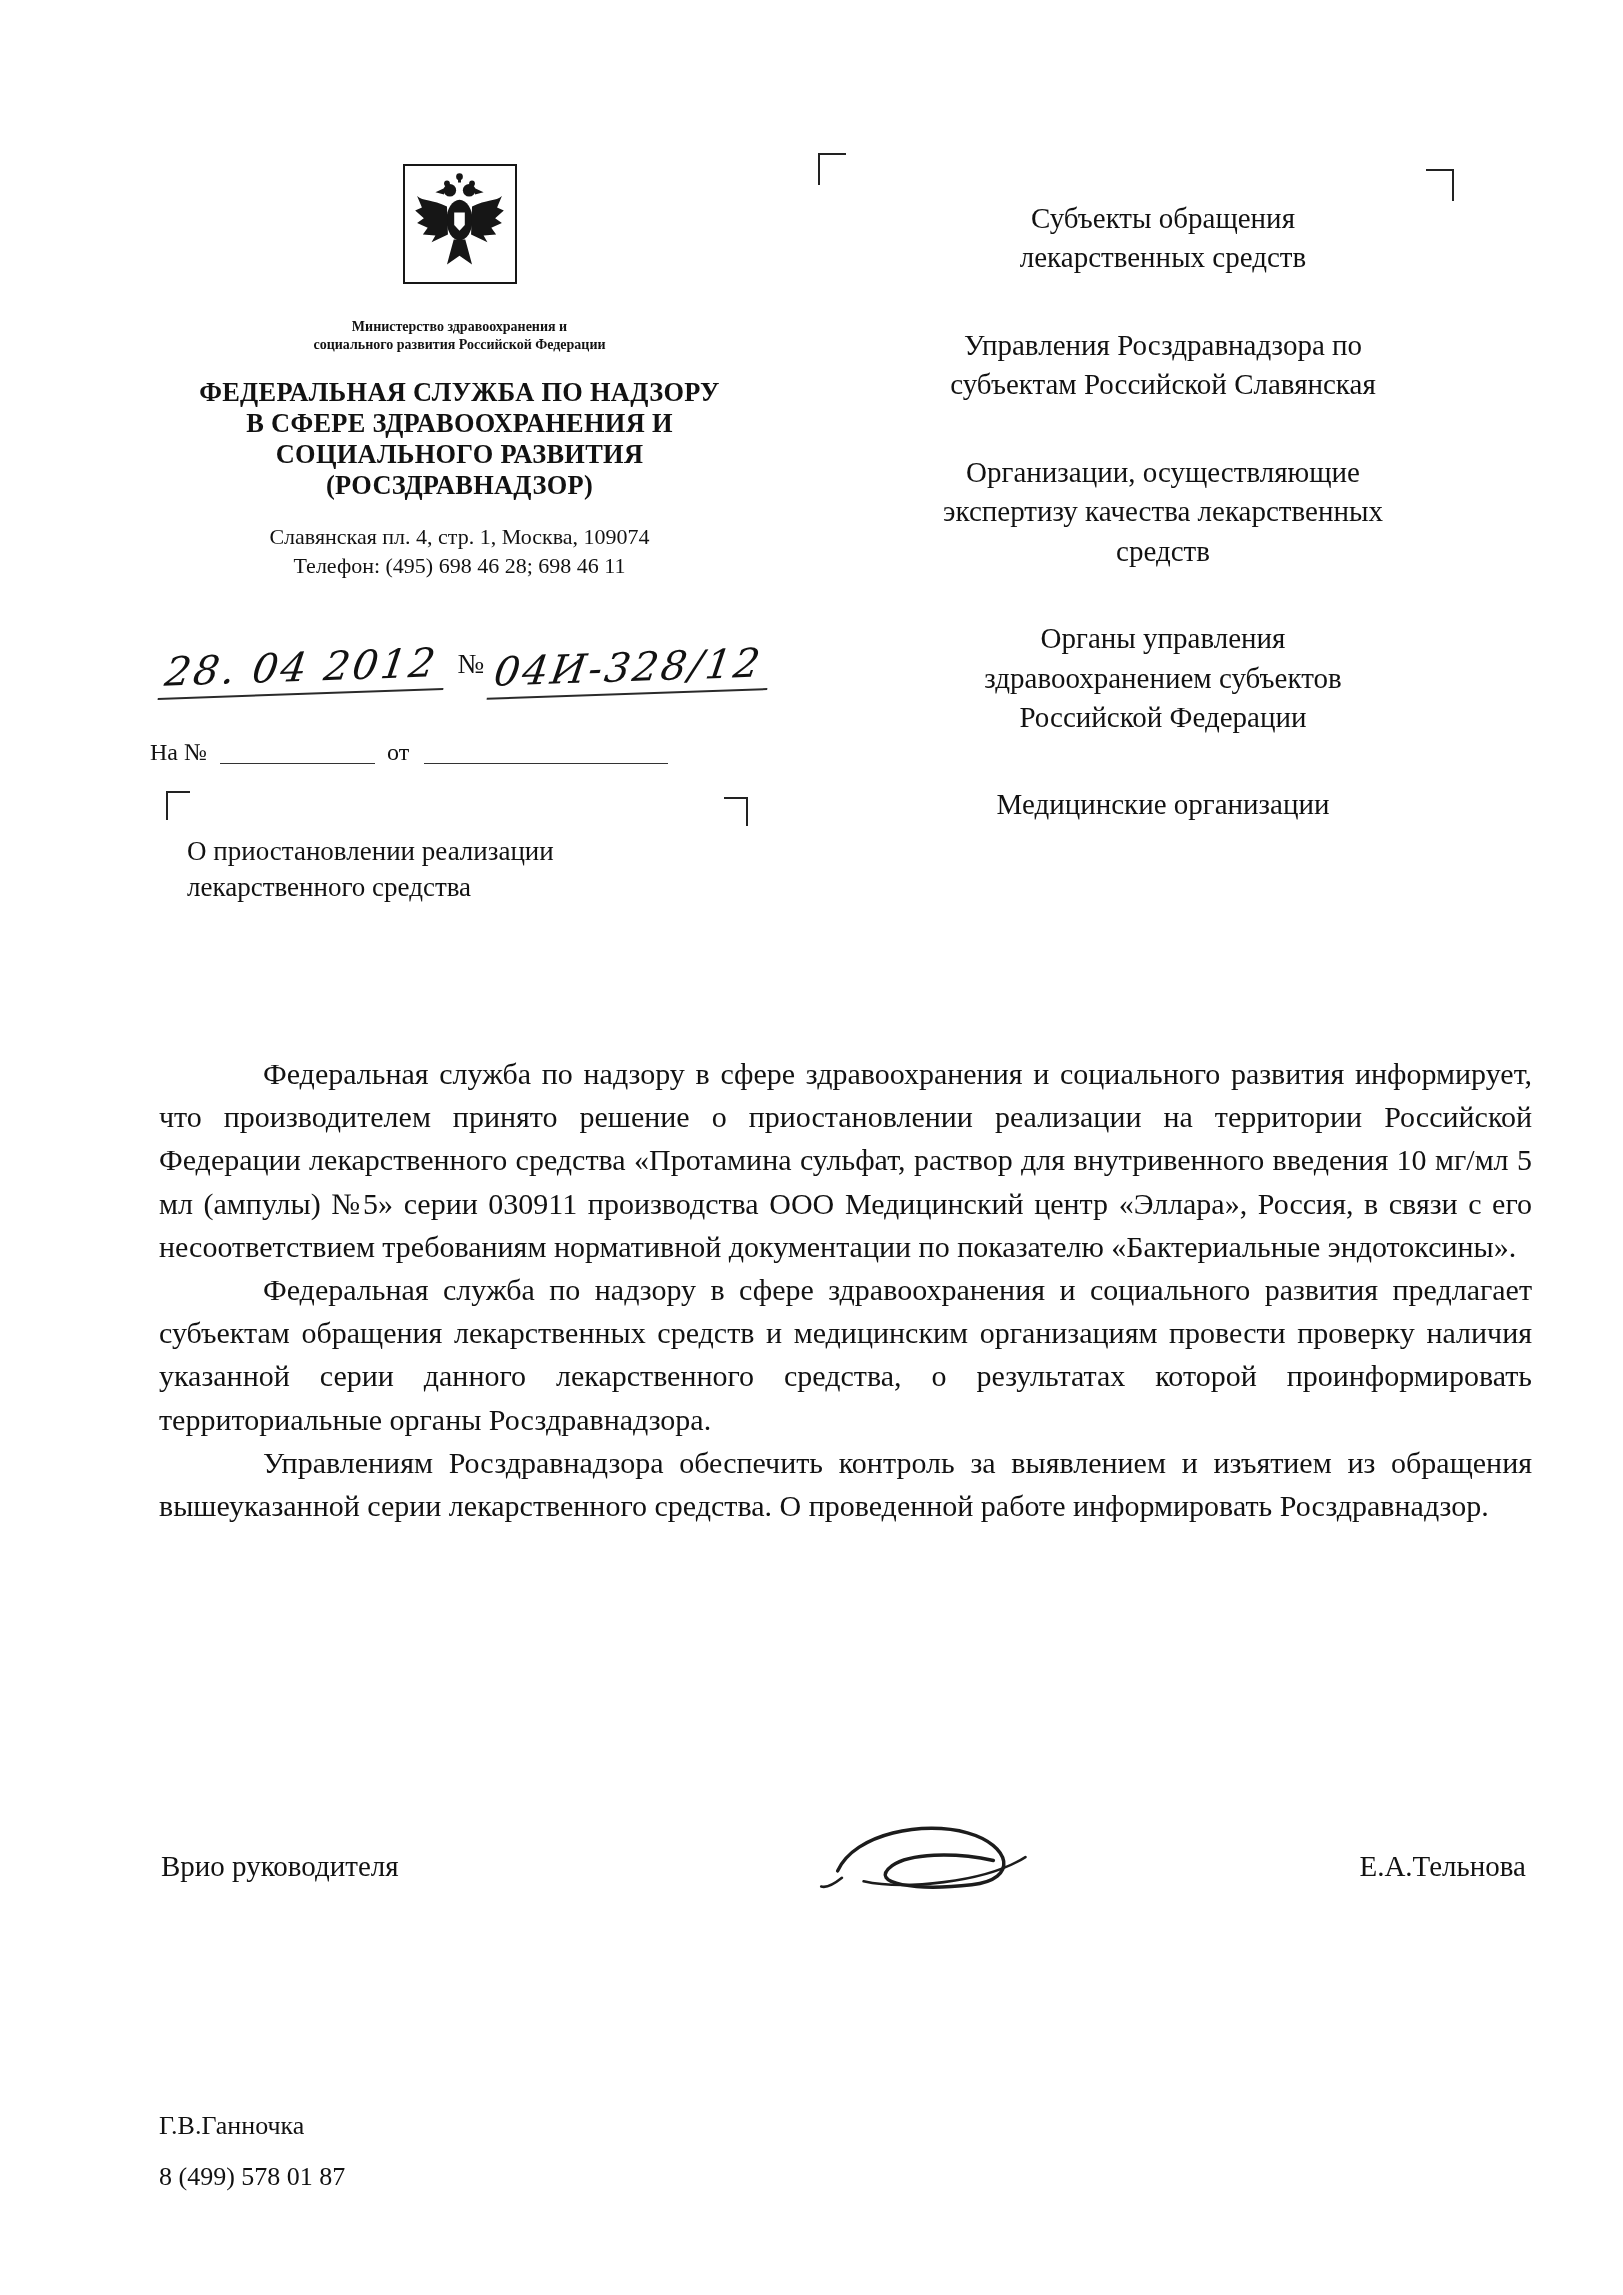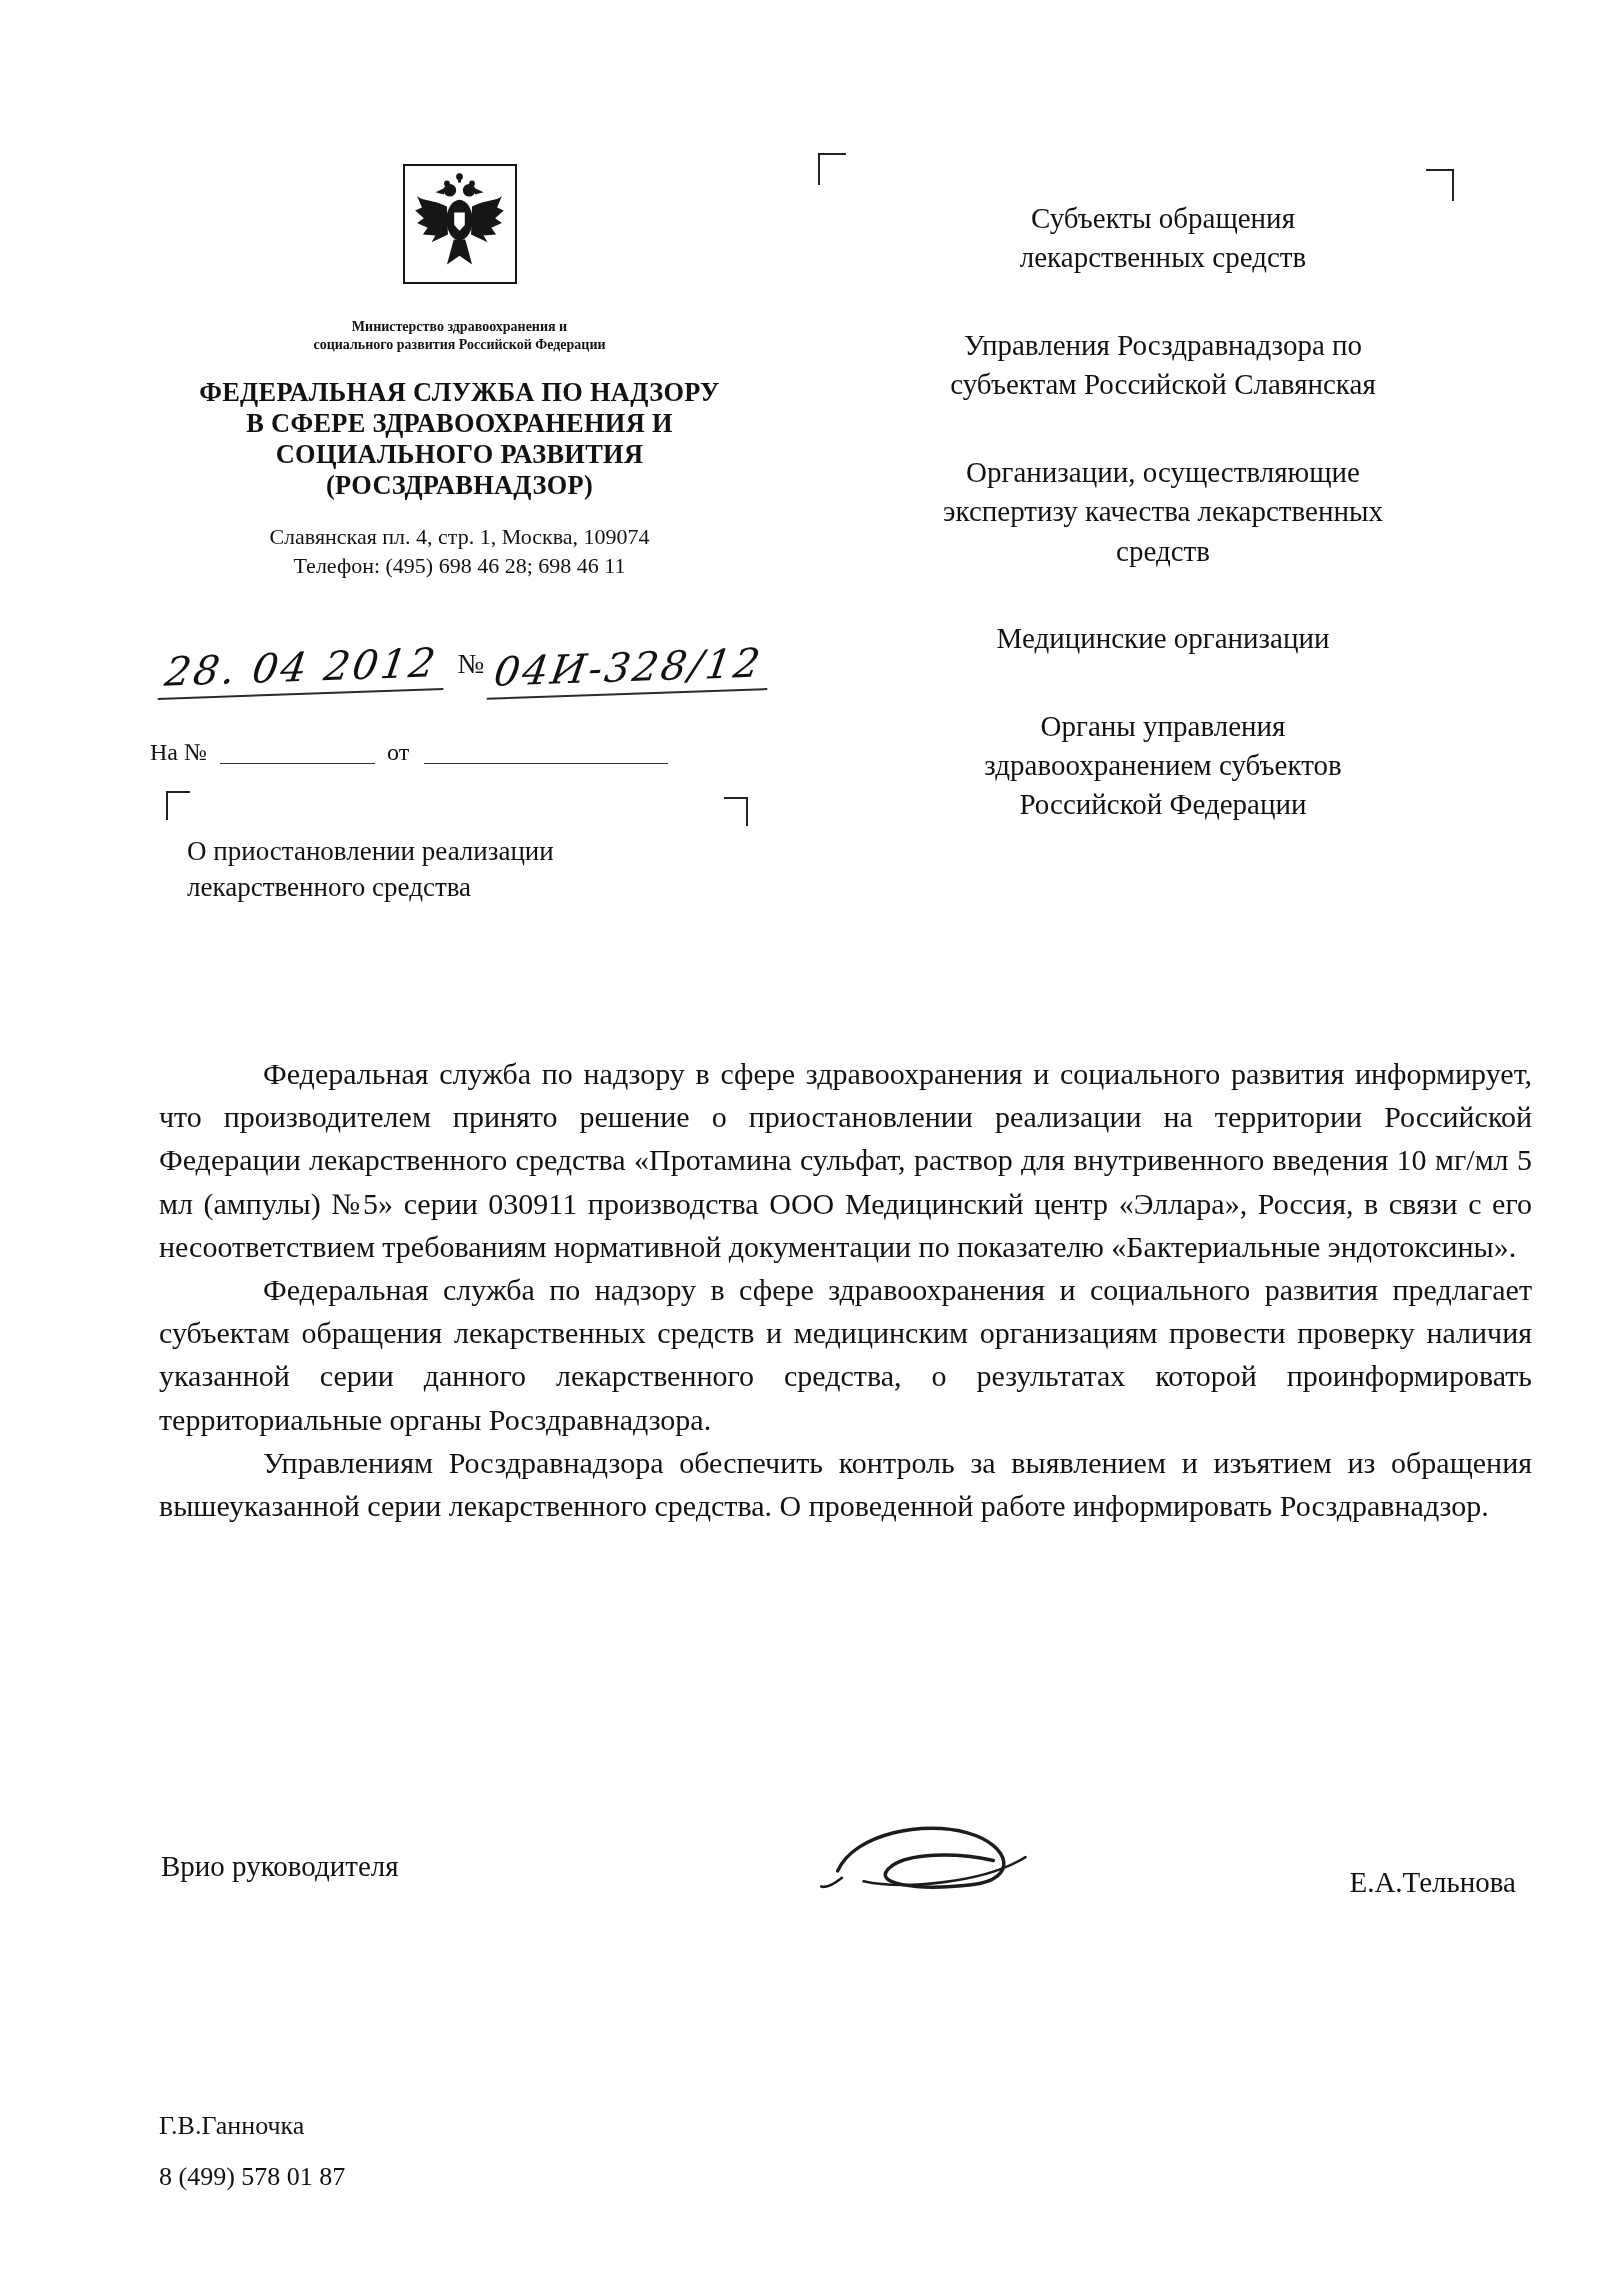--- a/index.html
+++ b/index.html
@@ -67,21 +67,21 @@
   
   .header-right { left:849px; top:199px; width:628px; text-align:center; font-size:29px; line-height:1.36; }
   .addressee { margin-bottom:48px; }
 
   
   .body-text { left:159px; top:1052px; width:1373px; font-size:30px; line-height:1.44; text-align:justify; }
   .body-text p { text-indent:104px; margin:0; }
 
   
   .sign-position { left:161px; top:1850px; font-size:29px; }
-  .sign-name { right:108px; top:1850px; font-size:29px;margin-top:16px; }
+  .sign-name { right:98px; top:1850px; font-size:29px; }
   .sign-scribble { left:816px; top:1811px; width:225px; height:99px; }
   .sign-scribble svg { width:100%; height:100%; }
 
   
   .footer { left:159px; top:2101px; font-size:26px; line-height:1.95; }
 </style>
 </head>
 <body>
 
 <span class="corner tl" style="left:818px; top:153px;"></span>
@@ -136,24 +136,24 @@
 лекарственного средства</div>
 
 <div class="abs header-right">
   <div class="addressee ml">Субъекты обращения
 лекарственных средств</div>
   <div class="addressee ml">Управления Росздравнадзора по
 субъектам Российской Славянская</div>
   <div class="addressee ml">Организации, осуществляющие
 экспертизу качества лекарственных
 средств</div>
-  <div class="addressee ml">Медицинские организации</div>
   <div class="addressee ml">Органы управления
 здравоохранением субъектов
 Российской Федерации</div>
+  <div class="addressee ml">Медицинские организации</div>
 </div>
 
 <div class="abs body-text">
   <p>Федеральная служба по надзору в сфере здравоохранения и социального развития информирует, что производителем принято решение о приостановлении реализации на территории Российской Федерации лекарственного средства «Протамина сульфат, раствор для внутривенного введения 10 мг/мл 5 мл (ампулы) №5» серии 030911 производства ООО Медицинский центр «Эллара», Россия, в связи с его несоответствием требованиям нормативной документации по показателю «Бактериальные эндотоксины».</p>
   <p>Федеральная служба по надзору в сфере здравоохранения и социального развития предлагает субъектам обращения лекарственных средств и медицинским организациям провести проверку наличия указанной серии данного лекарственного средства, о результатах которой проинформировать территориальные органы Росздравнадзора.</p>
   <p>Управлениям Росздравнадзора обеспечить контроль за выявлением и изъятием из обращения вышеуказанной серии лекарственного средства. О проведенной работе информировать Росздравнадзор.</p>
 </div>
 
 <div class="abs sign-position">Врио руководителя</div>
 <div class="abs sign-scribble">

